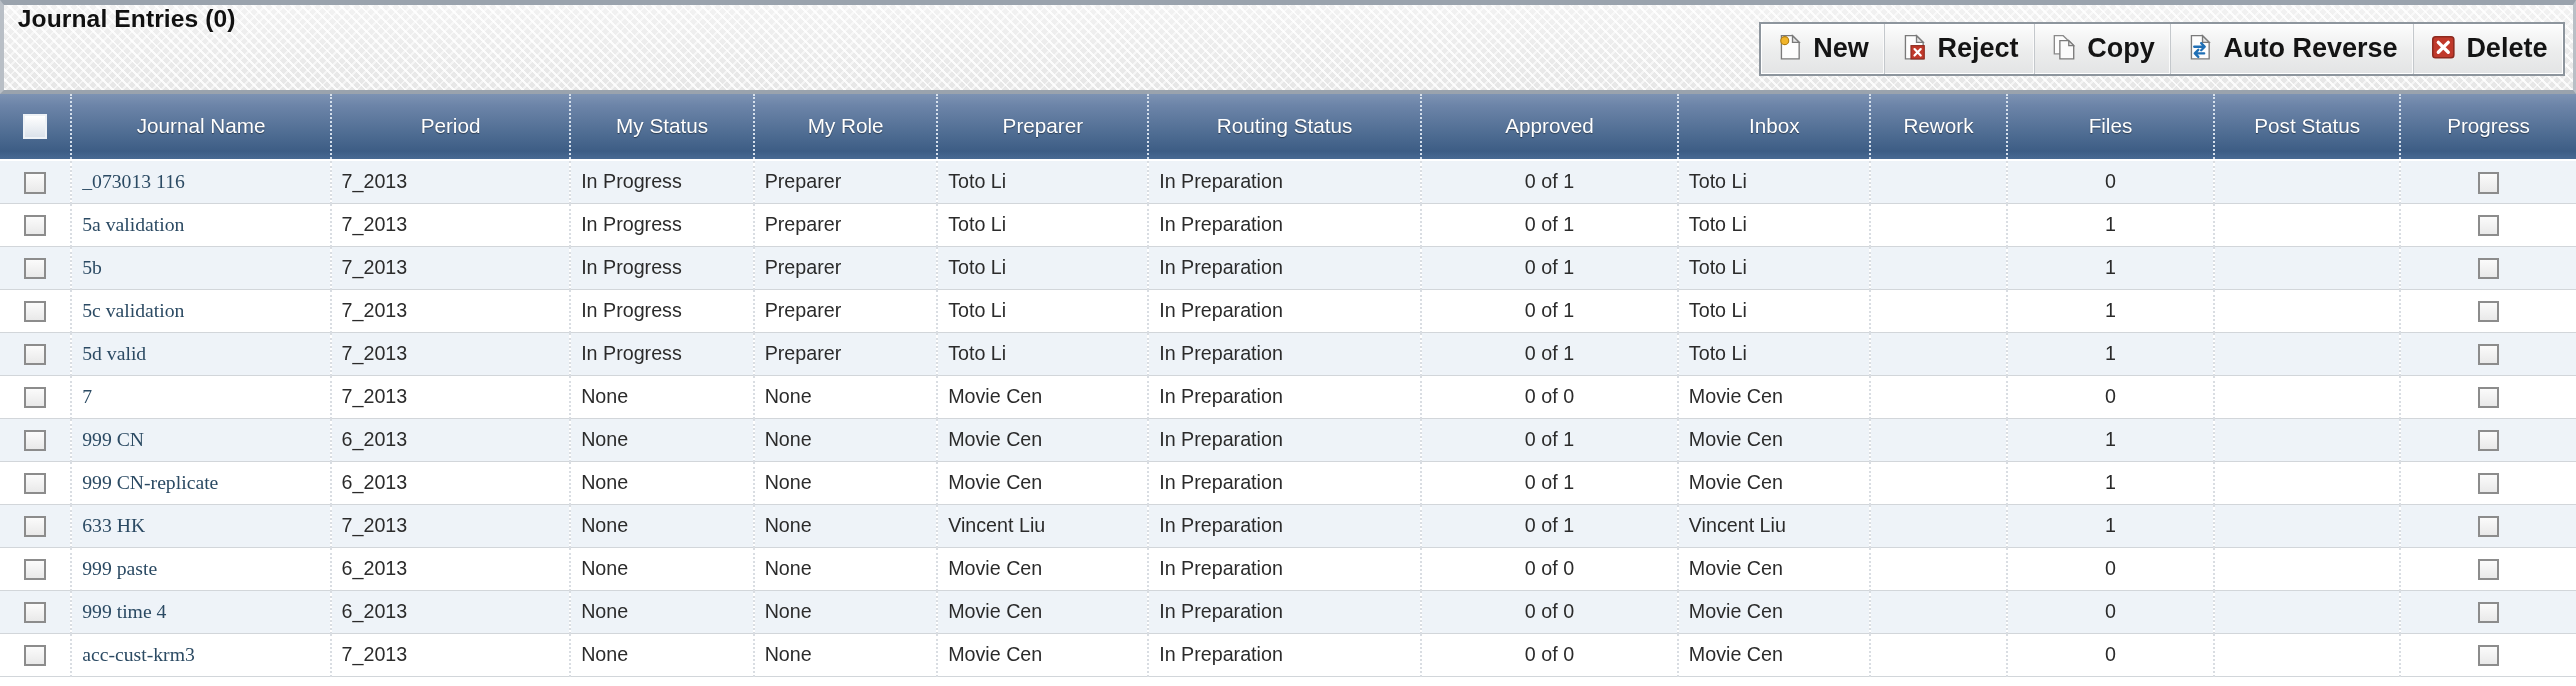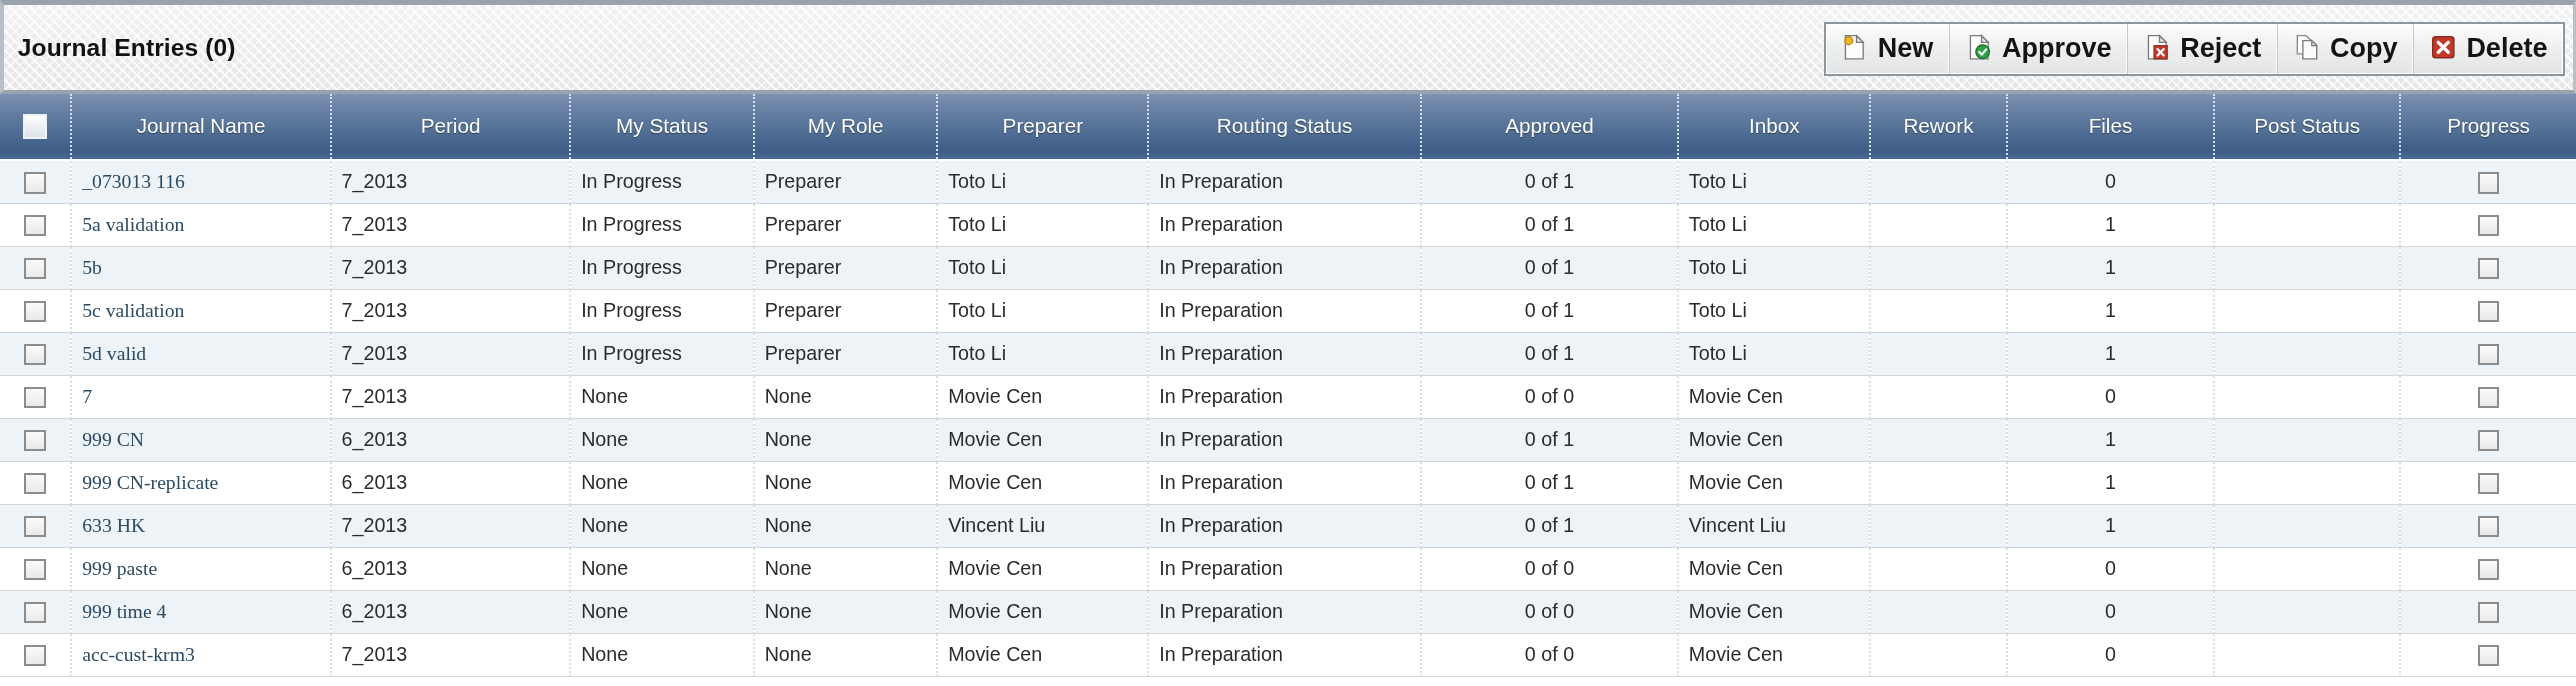--- a/index.html
+++ b/index.html
@@ -26,21 +26,21 @@
     border-top: 5.9px solid #9aa3ad;
     border-bottom: 4.9px solid #9aa3ad;
     border-left: 4.9px solid #b9bfc6;
     border-right: 3.9px solid #b9bfc6;
     background-color: #ececec;
     background-image:
       repeating-linear-gradient(45deg,  rgba(255,255,255,.85) 0 2px, rgba(0,0,0,0) 2px 6.9px),
       repeating-linear-gradient(-45deg, rgba(255,255,255,.55) 0 2px, rgba(0,0,0,0) 2px 6.9px),
       linear-gradient(#f2f2f2, #e6e6e6);
     display: flex;
-    align-items: center;
+    align-items: flex-start;
   }
   .page-title {
     padding-left: 13.8px;
     font-size: 24.6px;
     font-weight: bold;
     color: #111;
     letter-spacing: 0.1px;
     white-space: nowrap;
     flex: 0 0 auto;
   }
@@ -163,46 +163,46 @@
   <div class="topbar">
     <div class="page-title">Journal Entries (0)</div>
     <div class="toolbar-wrap">
         <div class="tb-btn">
           <span class="tb-ico"><svg xmlns="http://www.w3.org/2000/svg" viewBox="0 0 24 24">
               <path d="M4 1.5h10l6 6V22.5H4z" fill="#fdfdfd" stroke="#7a7a7a" stroke-width="1.2"></path>
               <path d="M14 1.5l6 6h-6z" fill="#e4e4e4" stroke="#7a7a7a" stroke-width="1.2"></path>
               <circle cx="7" cy="6" r="3.6" fill="#f0b429" stroke="#b07d10" stroke-width="1"></circle>
             </svg></span>
           <span class="tb-label">New</span>
-        </div>
-        <div class="tb-btn">
-          <span class="tb-ico"><svg xmlns="http://www.w3.org/2000/svg" viewBox="0 0 24 24">
-              <path d="M4 1.5h10l6 6V22.5H4z" fill="#fdfdfd" stroke="#7a7a7a" stroke-width="1.2"></path>
-              <path d="M14 1.5l6 6h-6z" fill="#e4e4e4" stroke="#7a7a7a" stroke-width="1.2"></path>
-              <circle cx="15" cy="16" r="6.2" fill="#2f9e44" stroke="#1c6b2c" stroke-width="1"></circle>
-              <path d="M12 16.2l2.2 2.4 4-4.6" fill="none" stroke="#fff" stroke-width="2" stroke-linecap="round" stroke-linejoin="round"></path>
-            </svg></span>
-          <span class="tb-label">Approve</span>
         </div>
         <div class="tb-btn">
           <span class="tb-ico"><svg xmlns="http://www.w3.org/2000/svg" viewBox="0 0 24 24">
               <path d="M4 1.5h10l6 6V22.5H4z" fill="#fdfdfd" stroke="#7a7a7a" stroke-width="1.2"></path>
               <path d="M14 1.5l6 6h-6z" fill="#e4e4e4" stroke="#7a7a7a" stroke-width="1.2"></path>
               <rect x="9" y="10.5" width="12" height="12" fill="#c0392b" stroke="#8d2a1f" stroke-width="1"></rect>
               <path d="M12.2 13.6l5.6 5.8M17.8 13.6l-5.6 5.8" stroke="#fff" stroke-width="2" stroke-linecap="round"></path>
             </svg></span>
           <span class="tb-label">Reject</span>
         </div>
         <div class="tb-btn">
           <span class="tb-ico"><svg xmlns="http://www.w3.org/2000/svg" viewBox="0 0 24 24">
               <path d="M3 1.5h8l4.5 4.5V18H3z" fill="#fdfdfd" stroke="#8a8a8a" stroke-width="1.2"></path>
               <path d="M8 6h8l4.5 4.5V22.5H8z" fill="#fbfbfb" stroke="#7a7a7a" stroke-width="1.2"></path>
               <path d="M16 6l4.5 4.5H16z" fill="#e2e2e2" stroke="#7a7a7a" stroke-width="1.1"></path>
             </svg></span>
           <span class="tb-label">Copy</span>
+        </div>
+        <div class="tb-btn">
+          <span class="tb-ico"><svg xmlns="http://www.w3.org/2000/svg" viewBox="0 0 24 24">
+              <path d="M4 1.5h10l6 6V22.5H4z" fill="#fdfdfd" stroke="#7a7a7a" stroke-width="1.2"></path>
+              <path d="M14 1.5l6 6h-6z" fill="#e4e4e4" stroke="#7a7a7a" stroke-width="1.2"></path>
+              <path d="M7 17.5h8.5M7 17.5l3.2-3.2M7 17.5l3.2 3.2" stroke="#1f6fb5" stroke-width="2.1" fill="none" stroke-linecap="round" stroke-linejoin="round"></path>
+              <path d="M6.5 11.5H16M16 11.5l-3.2-3.2M16 11.5l-3.2 3.2" stroke="#1f6fb5" stroke-width="2.1" fill="none" stroke-linecap="round" stroke-linejoin="round"></path>
+            </svg></span>
+          <span class="tb-label">Auto Reverse</span>
         </div>
         <div class="tb-btn">
           <span class="tb-ico"><svg xmlns="http://www.w3.org/2000/svg" viewBox="0 0 24 24">
               <rect x="2.5" y="2.5" width="19" height="19" rx="2.5" fill="#c0392b" stroke="#8d2a1f" stroke-width="1.4"></rect>
               <path d="M7.5 7.5l9 9M16.5 7.5l-9 9" stroke="#fff" stroke-width="3" stroke-linecap="round"></path>
             </svg></span>
           <span class="tb-label">Delete</span>
         </div>
       </div>
   </div>

